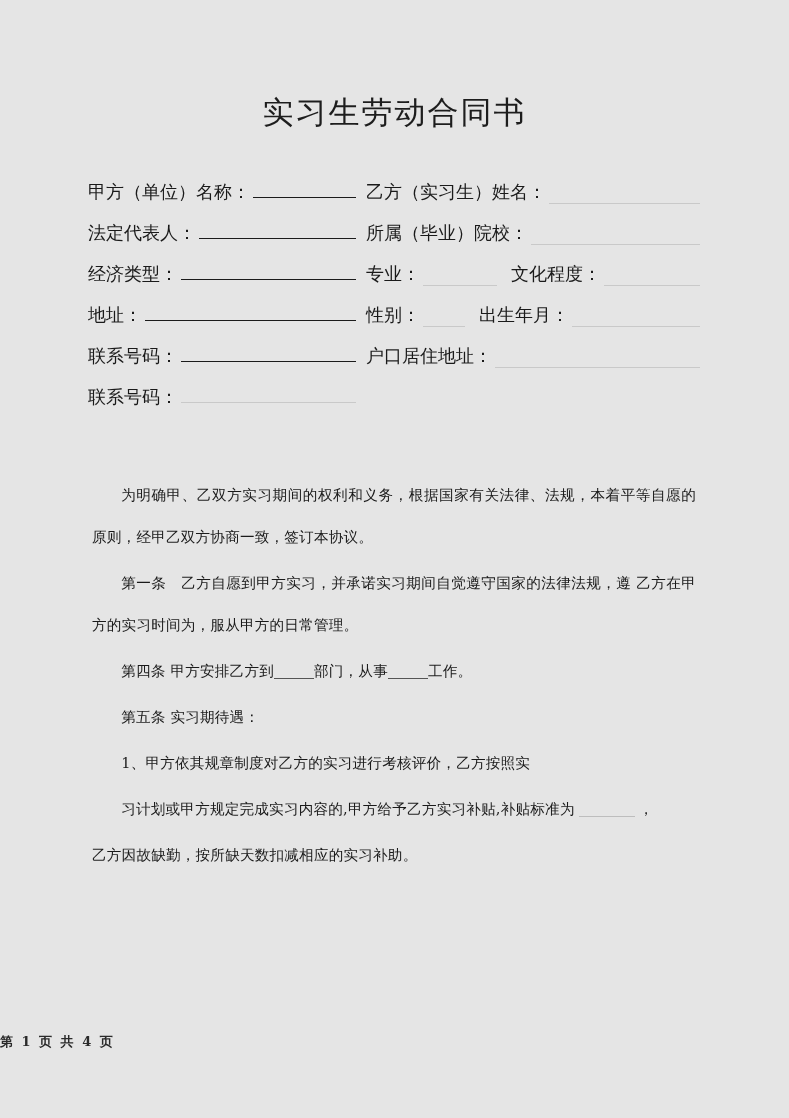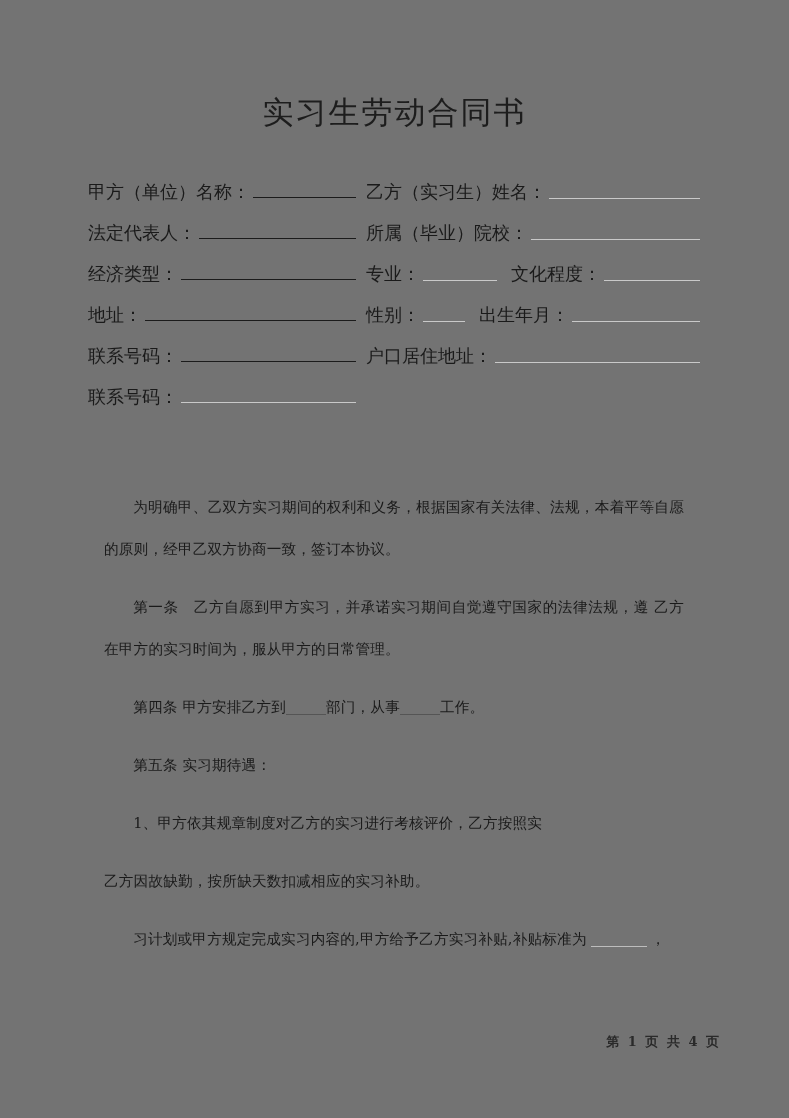--- a/index.html
+++ b/index.html
@@ -8,21 +8,21 @@
     background: #ffffff;
   }
   body {
     font-family: "DejaVu Serif", "Liberation Serif", serif;
     color: #1a1a1a;
   }
   .page {
     position: relative;
     width: 789px;
     height: 1118px;
-    background: #737373;
+    background: #e5e5e5;
     overflow: hidden;
     box-sizing: border-box;
   }
   .doc-title {
     position: absolute;
     top: 92px;
     left: 0;
     width: 789px;
     text-align: center;
     font-size: 31px;
@@ -51,21 +51,21 @@
     width: 268px;
     display: flex;
     align-items: baseline;
   }
   .col-right {
     position: absolute;
     left: 278px;
     top: 0;
     width: 334px;
     display: flex;
-    align-items: center;
+    align-items: flex-end;
   }
   .lbl {
     flex: 0 0 auto;
     color: #1a1a1a;
   }
   .rule {
     display: inline-block;
     flex: 1 1 auto;
     border-bottom: 1.4px solid #1b1b1b;
     height: 13px;
@@ -92,21 +92,21 @@
     position: absolute;
     top: 470px;
     left: 88px;
     width: 612px;
   }
   .para {
     font-size: 14.6px;
     line-height: 42px;
     color: #1a1a1a;
     text-align: justify;
-    margin: 16px;
+    margin: 4px;
     letter-spacing: 0.2px;
   }
   .para.indent {
     text-indent: 2em;
   }
   .blank-u {
     display: inline-block;
     border-bottom: 1.2px solid #555;
     height: 0.95em;
     vertical-align: -0.18em;
@@ -118,21 +118,21 @@
     width: 56px;
     margin: 0 4px;
   }
 
   
   .footer {
     position: absolute;
     top: 1033px;
     left: 0;
     width: 721px;
-    text-align: right;
+    text-align: left;
     font-size: 13px;
     font-weight: bold;
     color: #2a2a2a;
     letter-spacing: 2px;
     font-family: "DejaVu Serif", "Liberation Serif", serif;
   }
 </style>
 </head>
 <body>
 
@@ -219,21 +219,21 @@
     <p class="para indent">第一条　乙方自愿到甲方实习，并承诺实习期间自觉遵守国家的法律法规，遵 乙方在甲方的实习时间为，服从甲方的日常管理。</p>
 
 
 
     <p class="para indent"><span>第四条 甲方安排乙方到</span><span class="blank-u b4"></span><span>部门，从事</span><span class="blank-u b4"></span><span>工作。</span></p>
 
     <p class="para indent">第五条 实习期待遇：</p>
 
     <p class="para indent">1、甲方依其规章制度对乙方的实习进行考核评价，乙方按照实</p>
 
+    <p class="para indent"><span>习计划或甲方规定完成实习内容的,甲方给予乙方实习补贴,补贴标准为</span><span class="blank-u gray-inline"></span><span>，</span></p>
+
     <p class="para">乙方因故缺勤，按所缺天数扣减相应的实习补助。</p>
 
-    <p class="para indent"><span>习计划或甲方规定完成实习内容的,甲方给予乙方实习补贴,补贴标准为</span><span class="blank-u gray-inline"></span><span>，</span></p>
-
   </div>
 
   <div class="footer">第 1 页 共 4 页</div>
 
 </div>
 
 </body></html>

